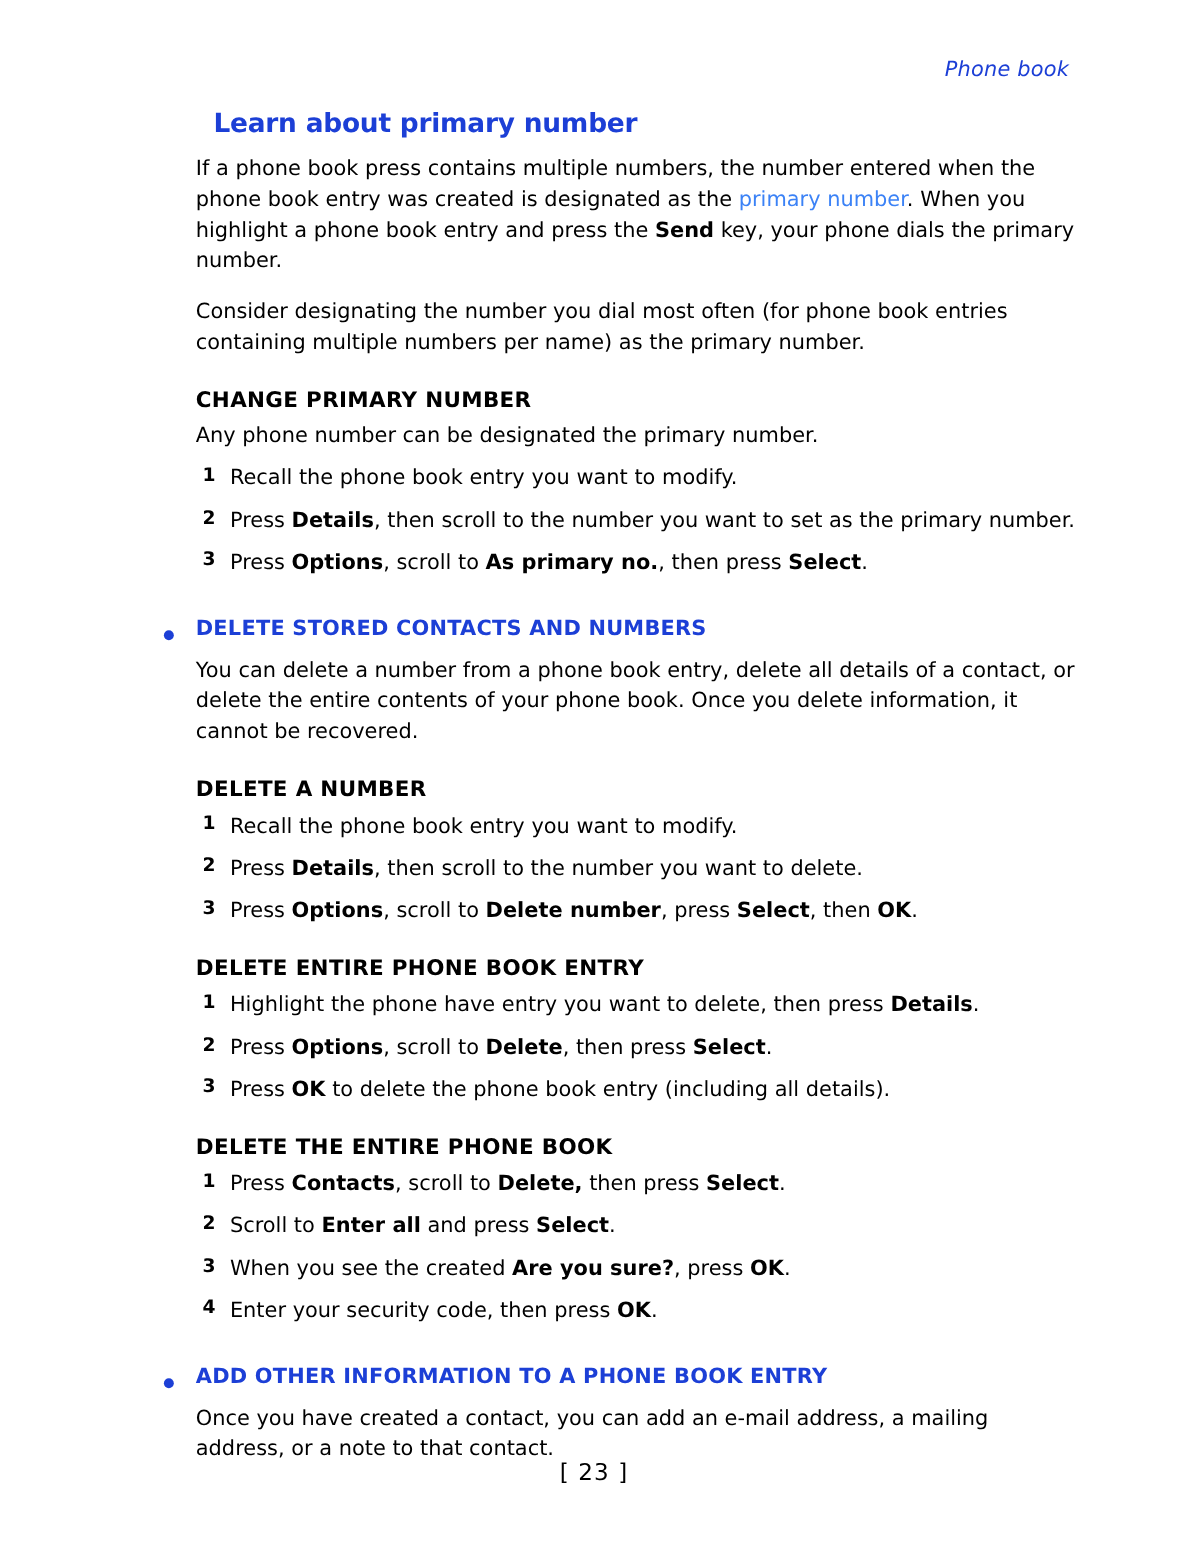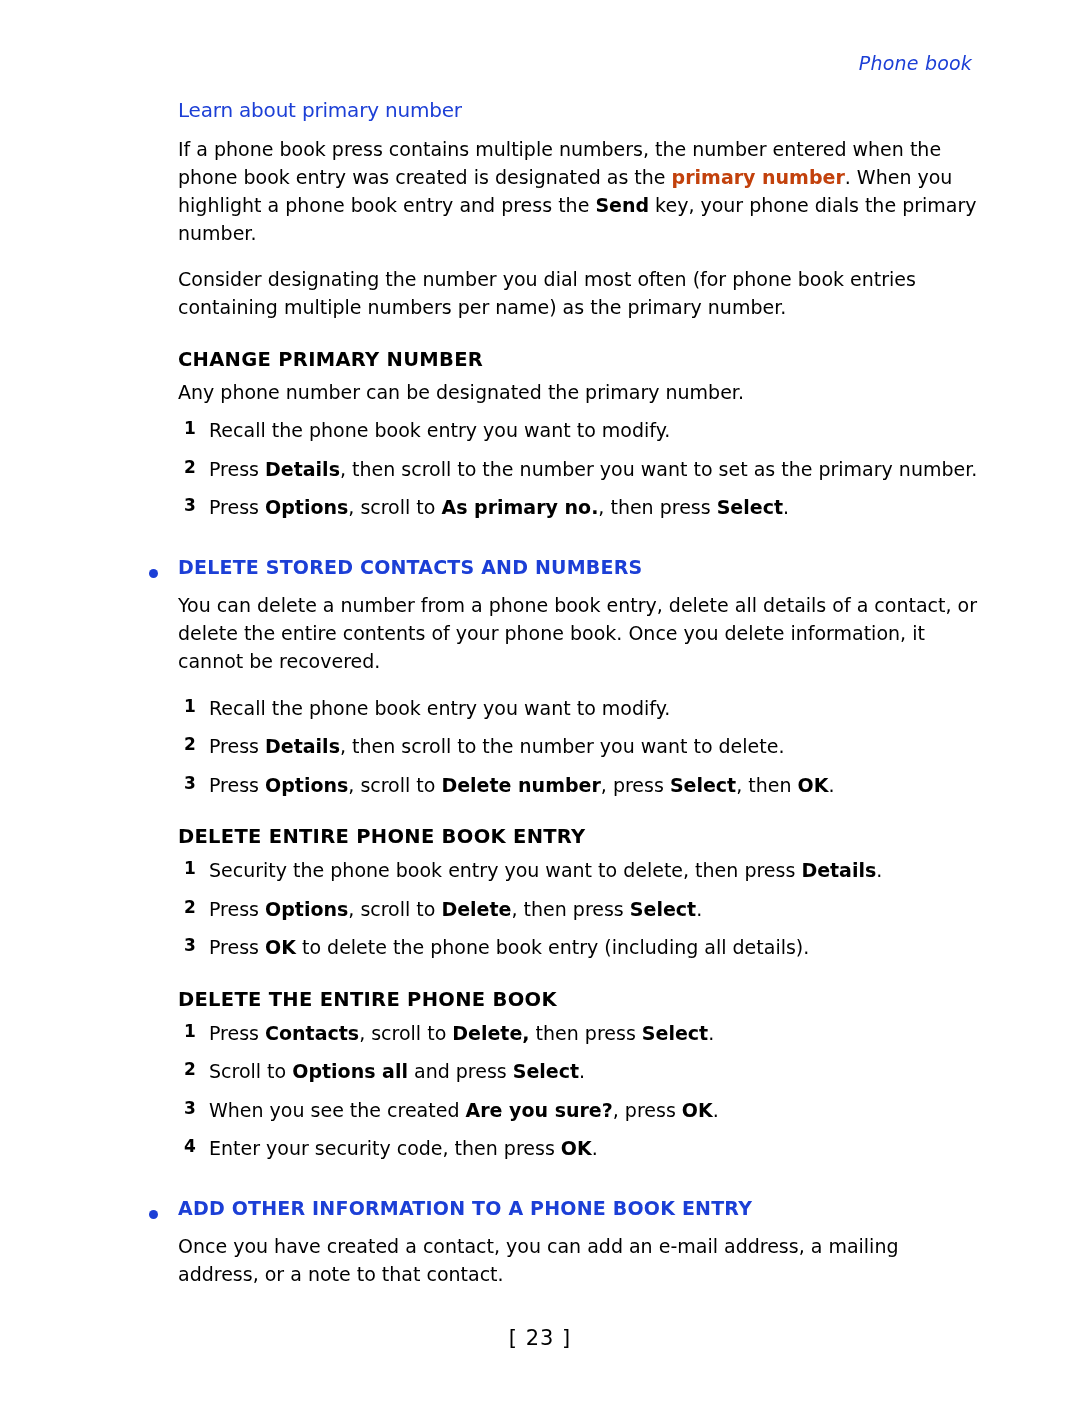--- a/index.html
+++ b/index.html
@@ -31,23 +31,23 @@
     letter-spacing: 0.2px;
   }
   .content {
     position: absolute;
     left: 178px;
     top: 98px;
     width: 800px;
   }
   h1.section-title {
     color: #1c3fd6;
-    font-size: 20px;
-    font-weight: normal;
-    margin: 0 0 14px 0;
+    font-size: 24px;
+    font-weight: bold;
+    margin: 0 0 14px 16px;
     letter-spacing: -0.2px;
   }
   h2.bullet-head {
     color: #1c3fd6;
     font-size: 19px;
     font-weight: bold;
     margin: 0;
     letter-spacing: 0.2px;
     text-transform: uppercase;
     position: relative;
@@ -75,21 +75,21 @@
     color: #000;
     text-transform: uppercase;
   }
   p.body {
     font-size: 19px;
     line-height: 1.47;
     margin: 0 0 18px 0;
     color: #000;
   }
   p.body.tight { margin-bottom: 10px; }
-  .blue { color: #c2410c; font-weight: bold; }
+  .blue { color: #3b82f6; font-weight: normal; }
   b { font-weight: bold; }
   ol.steps {
     list-style: none;
     margin: 0;
     padding: 0;
   }
   ol.steps li {
     font-size: 19px;
     line-height: 1.5;
     position: relative;
@@ -144,37 +144,38 @@
       <li><span class="num">3</span><span>Press </span><b>Options</b><span>, scroll to </span><b>As primary no.</b><span>, then press </span><b>Select</b><span>.</span></li>
     </ol>
 
     <div class="bullet-wrap">
       <span class="bullet-dot"></span>
       <h2 class="bullet-head">DELETE STORED CONTACTS AND NUMBERS</h2>
     </div>
 
     <p class="body">You can delete a number from a phone book entry, delete all details of a contact, or delete the entire contents of your phone book. Once you delete information, it cannot be recovered.</p>
 
+    <h3 class="sub-head">DELETE A NUMBER</h3>
     <ol class="steps">
       <li><span class="num">1</span><span>Recall the phone book entry you want to modify.</span></li>
       <li><span class="num">2</span><span>Press </span><b>Details</b><span>, then scroll to the number you want to delete.</span></li>
       <li><span class="num">3</span><span>Press </span><b>Options</b><span>, scroll to </span><b>Delete number</b><span>, press </span><b>Select</b><span>, then </span><b>OK</b><span>.</span></li>
     </ol>
 
     <h3 class="sub-head">DELETE ENTIRE PHONE BOOK ENTRY</h3>
     <ol class="steps">
-      <li><span class="num">1</span><span>Security the phone book entry you want to delete, then press </span><b>Details</b><span>.</span></li>
+      <li><span class="num">1</span><span>Highlight the phone have entry you want to delete, then press </span><b>Details</b><span>.</span></li>
       <li><span class="num">2</span><span>Press </span><b>Options</b><span>, scroll to </span><b>Delete</b><span>, then press </span><b>Select</b><span>.</span></li>
       <li><span class="num">3</span><span>Press </span><b>OK</b><span> to delete the phone book entry (including all details).</span></li>
     </ol>
 
     <h3 class="sub-head">DELETE THE ENTIRE PHONE BOOK</h3>
     <ol class="steps">
       <li><span class="num">1</span><span>Press </span><b>Contacts</b><span>, scroll to </span><b>Delete,</b><span> then press </span><b>Select</b><span>.</span></li>
-      <li><span class="num">2</span><span>Scroll to </span><b>Options all</b><span> and press </span><b>Select</b><span>.</span></li>
+      <li><span class="num">2</span><span>Scroll to </span><b>Enter all</b><span> and press </span><b>Select</b><span>.</span></li>
       <li><span class="num">3</span><span>When you see the created </span><b>Are you sure?</b><span>, press </span><b>OK</b><span>.</span></li>
       <li><span class="num">4</span><span>Enter your security code, then press </span><b>OK</b><span>.</span></li>
     </ol>
 
     <div class="bullet-wrap">
       <span class="bullet-dot"></span>
       <h2 class="bullet-head">ADD OTHER INFORMATION TO A PHONE BOOK ENTRY</h2>
     </div>
 
     <p class="body">Once you have created a contact, you can add an e-mail address, a mailing address, or a note to that contact.</p>

